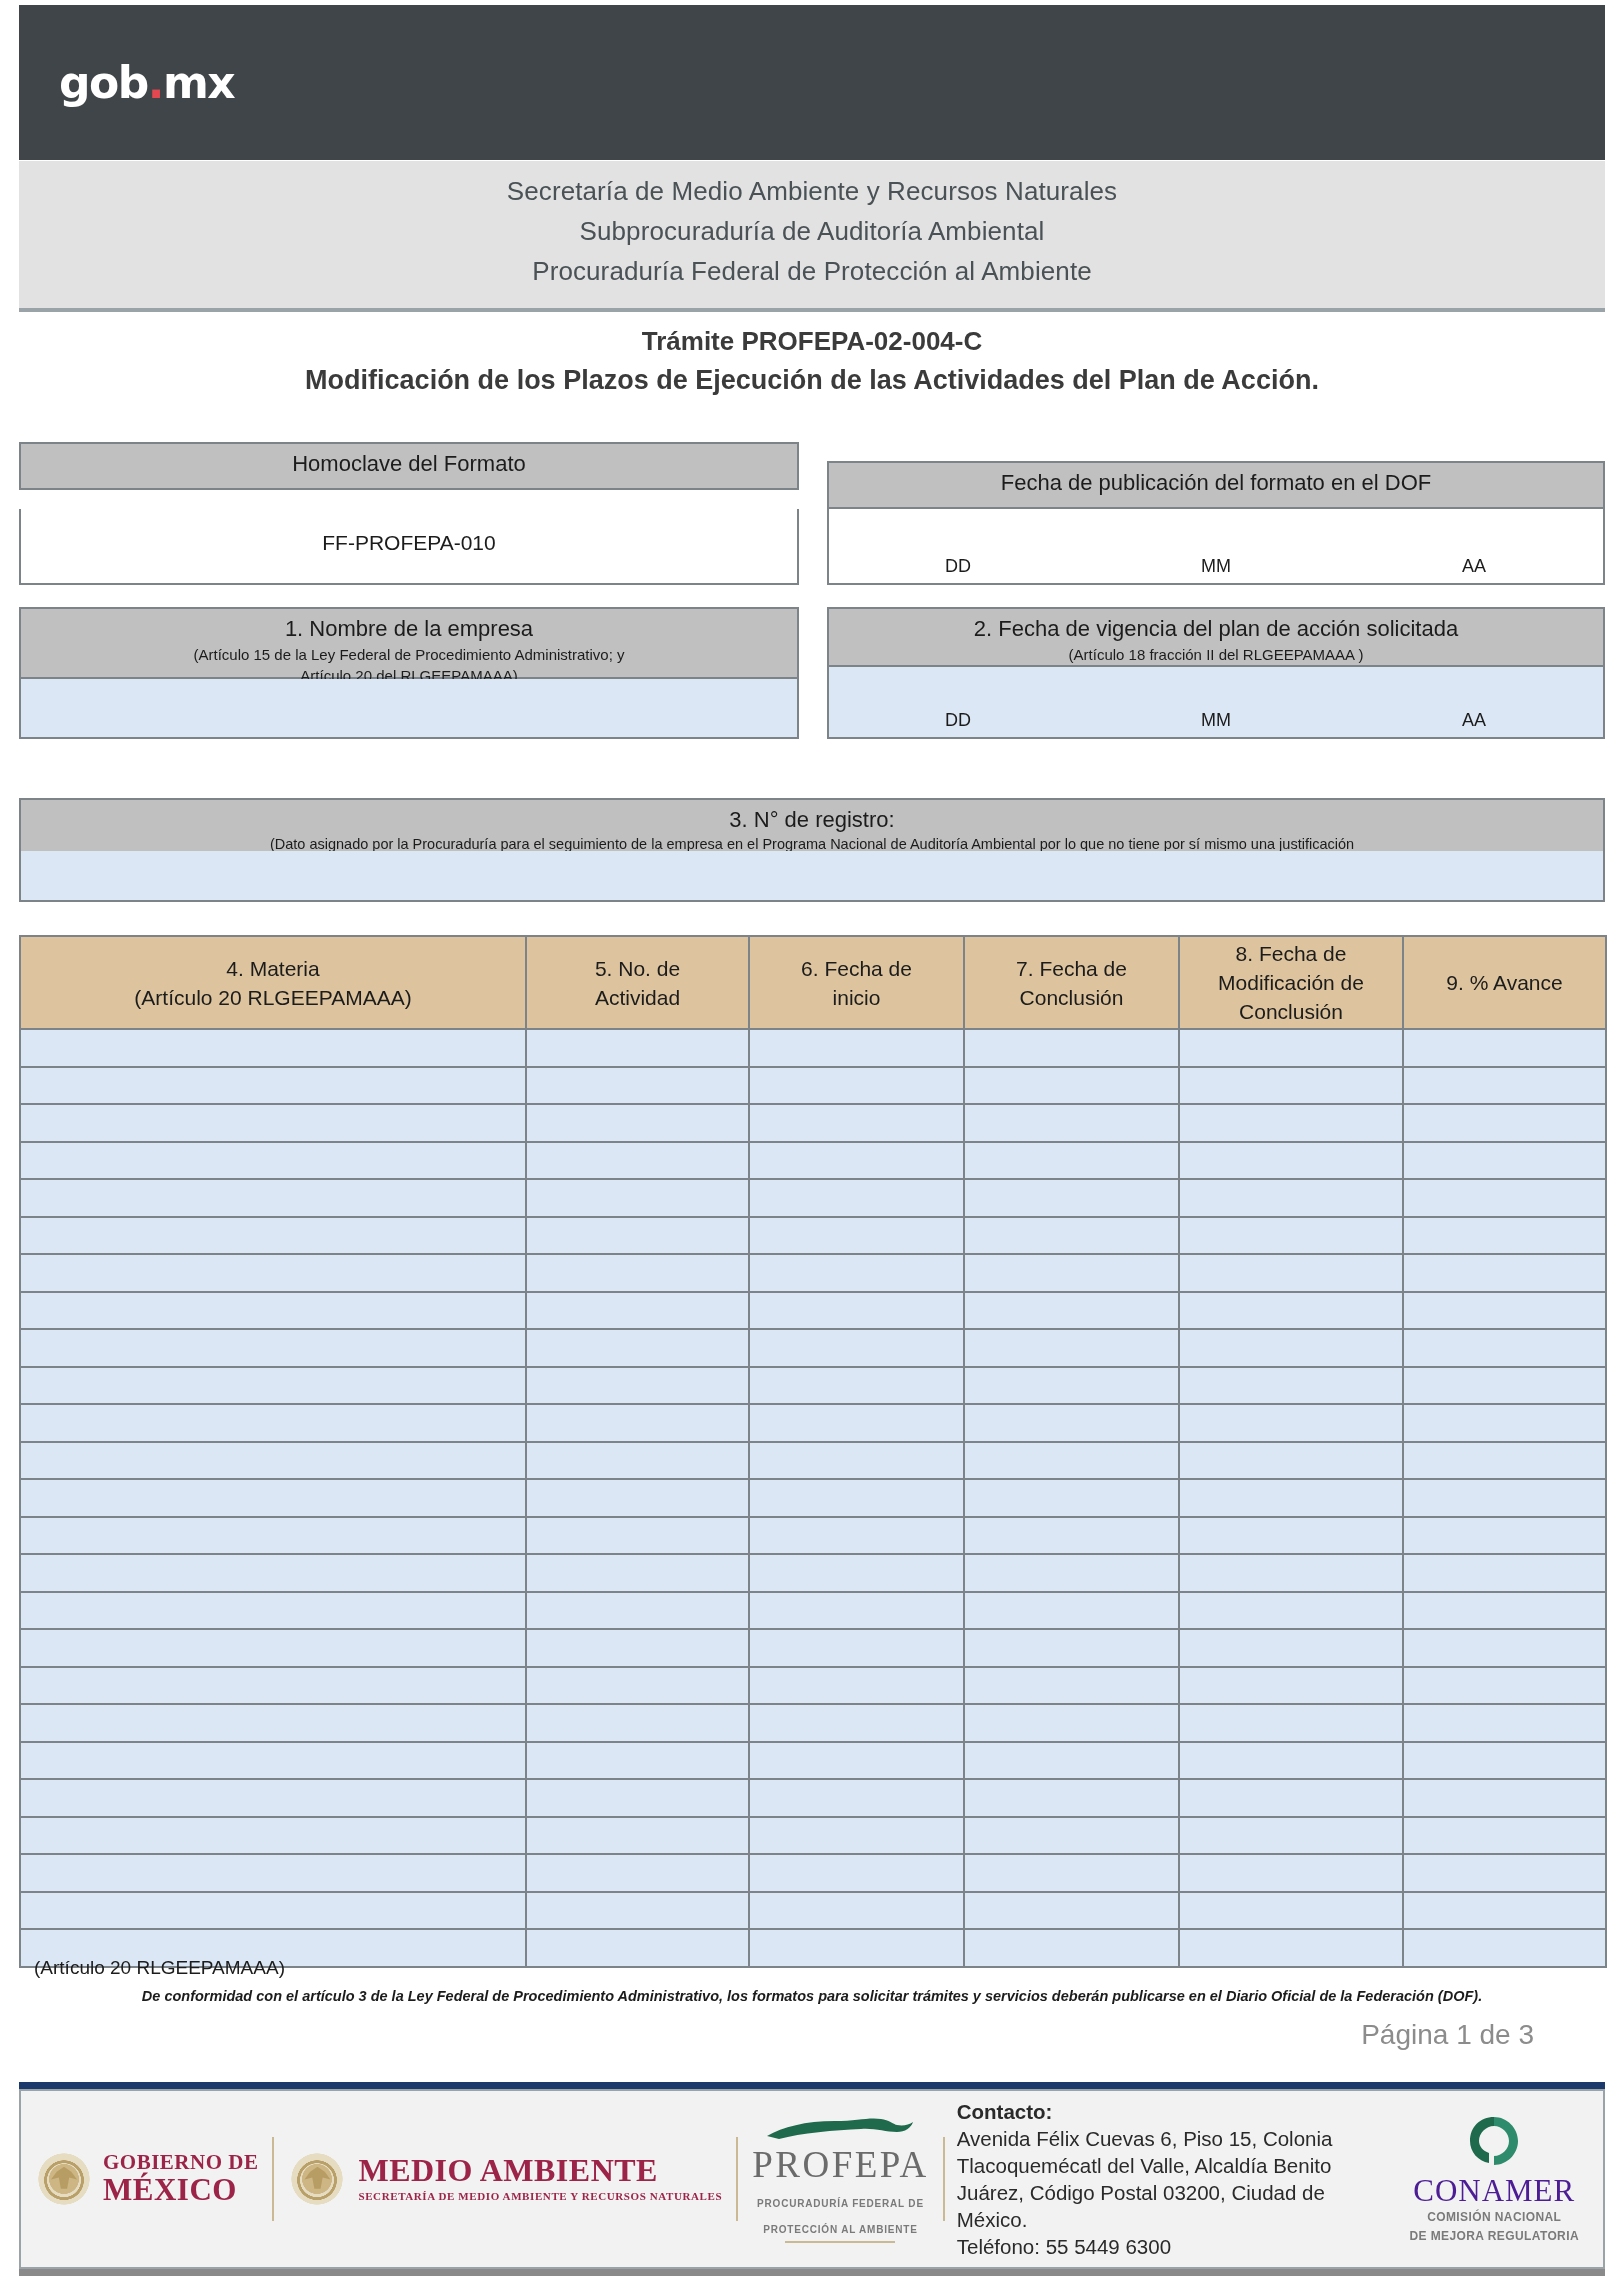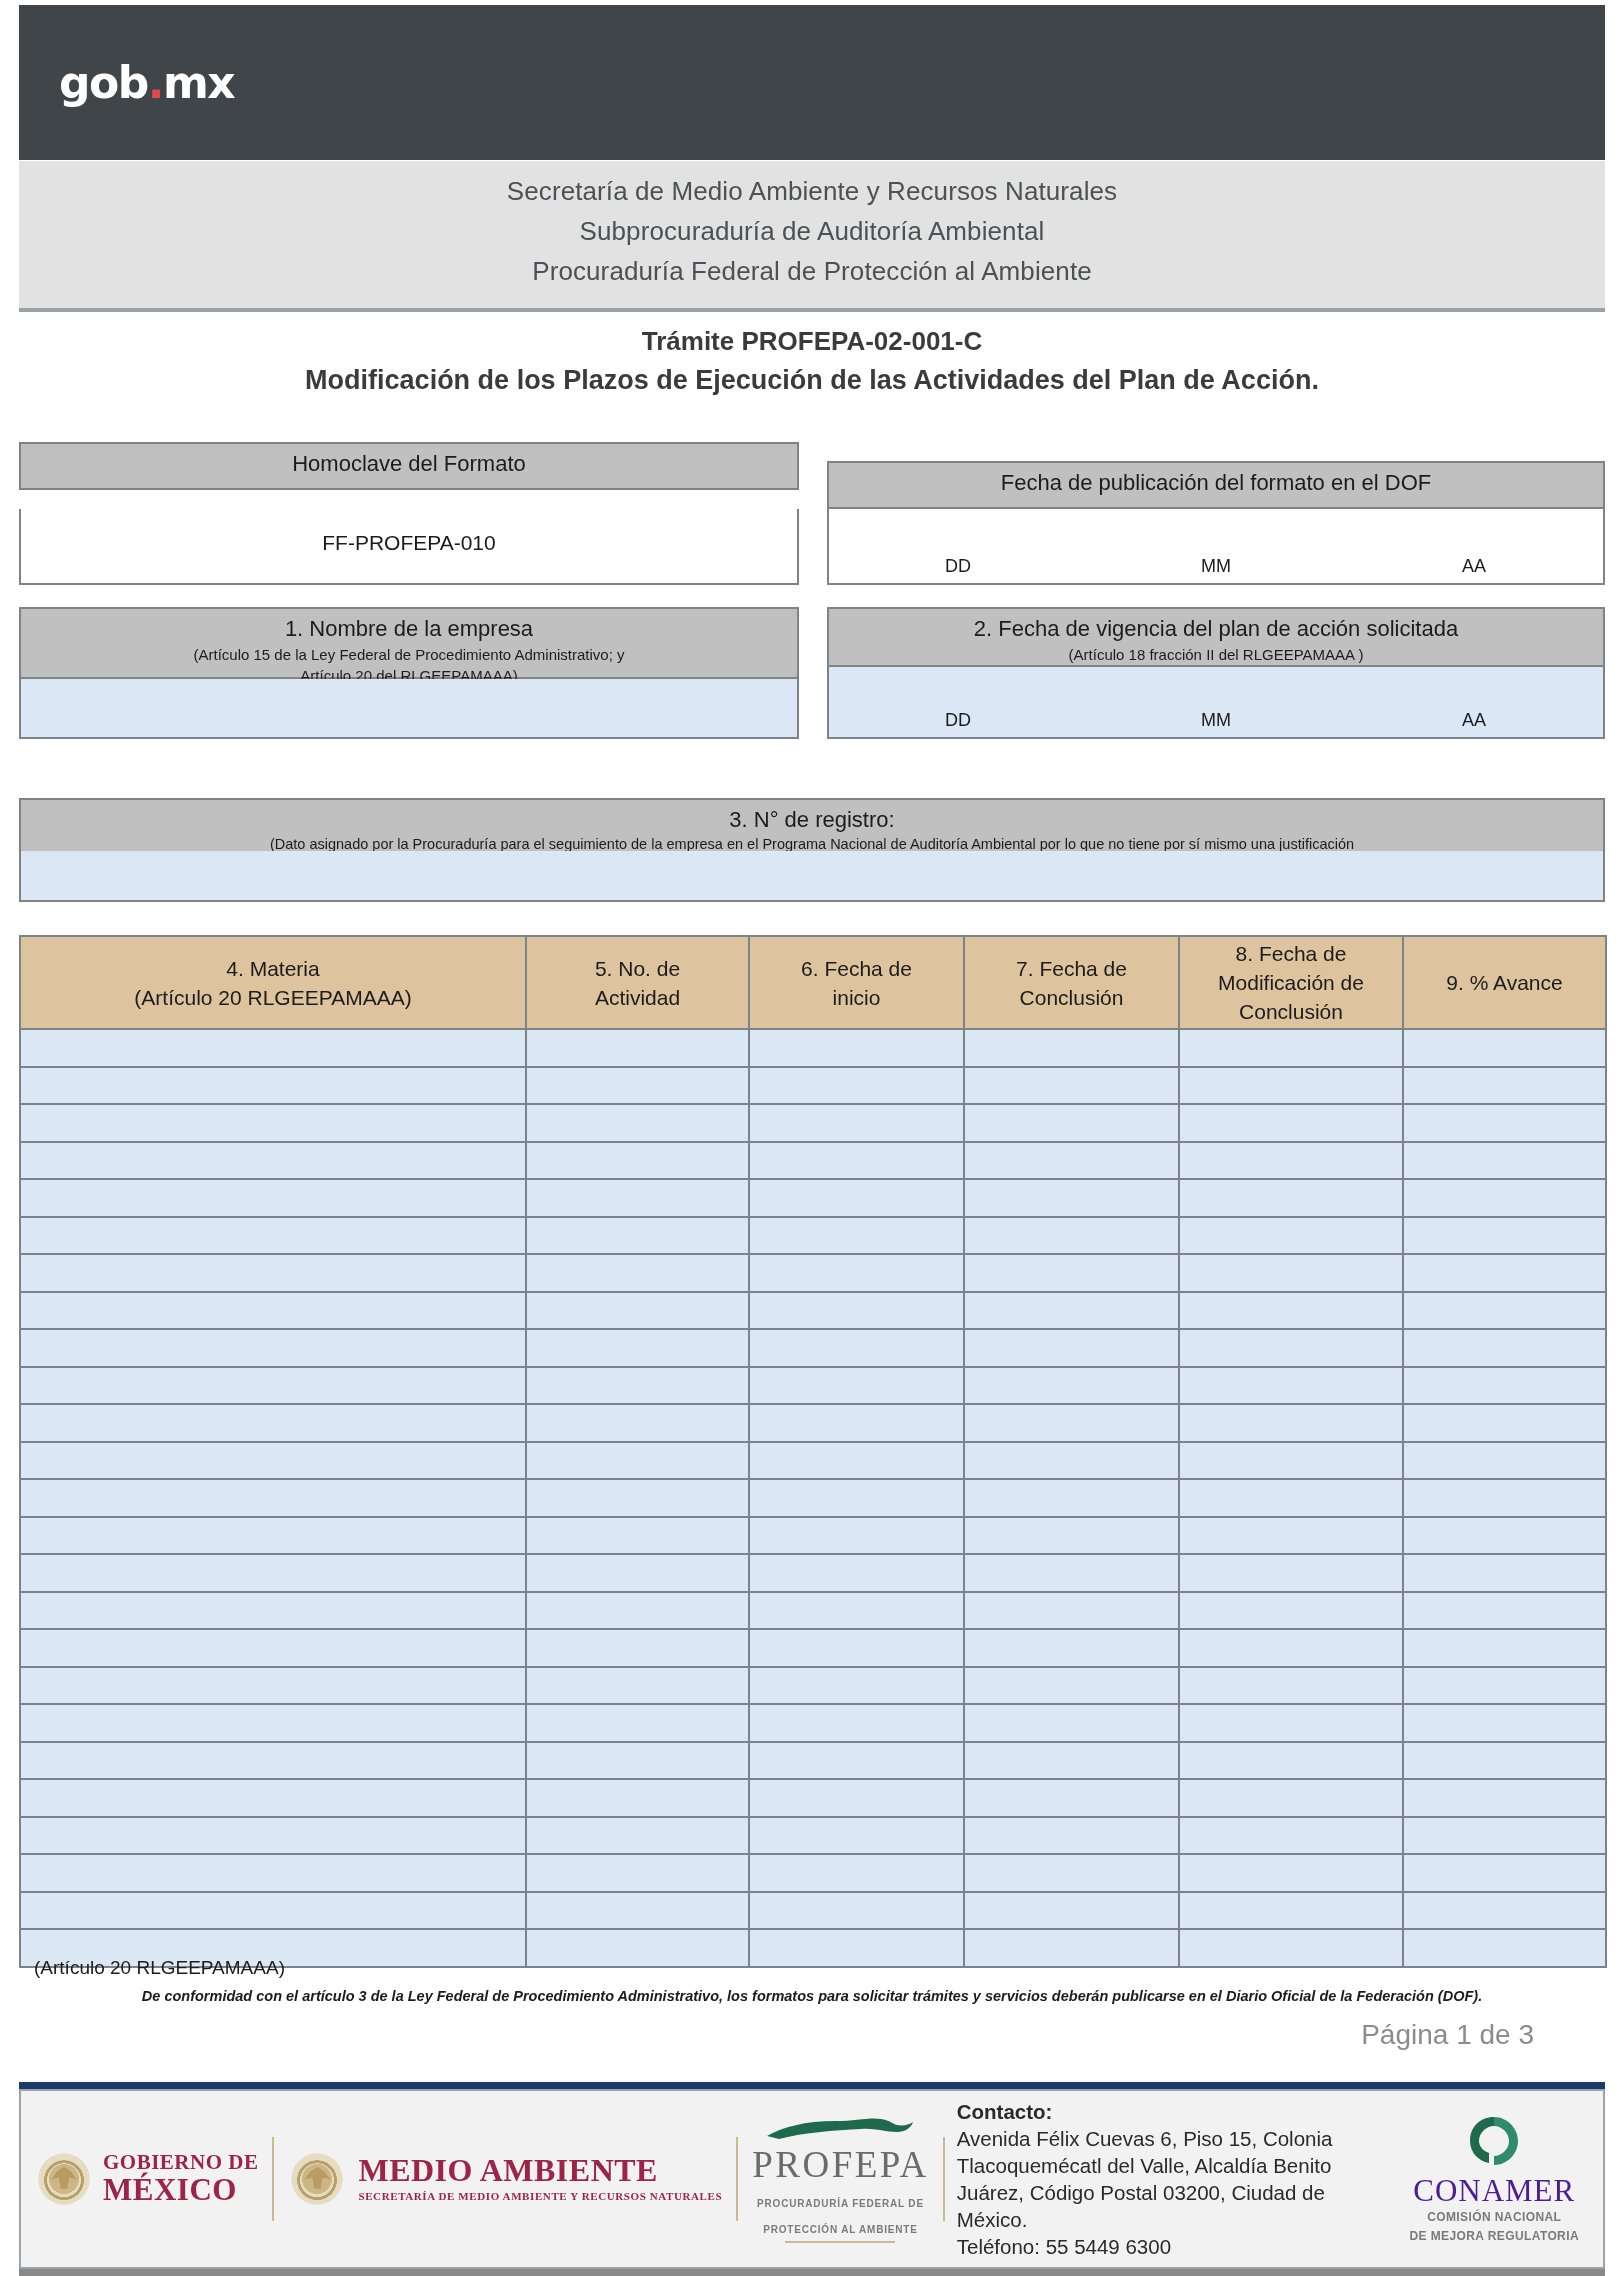--- a/index.html
+++ b/index.html
@@ -380,21 +380,21 @@
     <div class="gobmx-logo"><span>gob</span><span class="dot">.</span><span>mx</span></div>
   </div>
 
   <div class="inst-header">
     <div class="inst-line">Secretaría de Medio Ambiente y Recursos Naturales</div>
     <div class="inst-line">Subprocuraduría de Auditoría Ambiental</div>
     <div class="inst-line">Procuraduría Federal de Protección al Ambiente</div>
   </div>
 
   <div class="tramite-block">
-    <div class="tramite-line1">Trámite PROFEPA-02-001-C</div>
+    <div class="tramite-line1">Trámite PROFEPA-02-004-C</div>
     <div class="tramite-line2">Modificación de los Plazos de Ejecución de las Actividades del Plan de Acción.</div>
   </div>
 
 
   <div class="fbox fbox-head" id="box-homoclave-head">
     <div class="t-main">Homoclave del Formato</div>
   </div>
   <div class="fbox fbox-body" id="box-homoclave-body">
     <div class="homoclave-val">FF-PROFEPA-010</div>
   </div>

